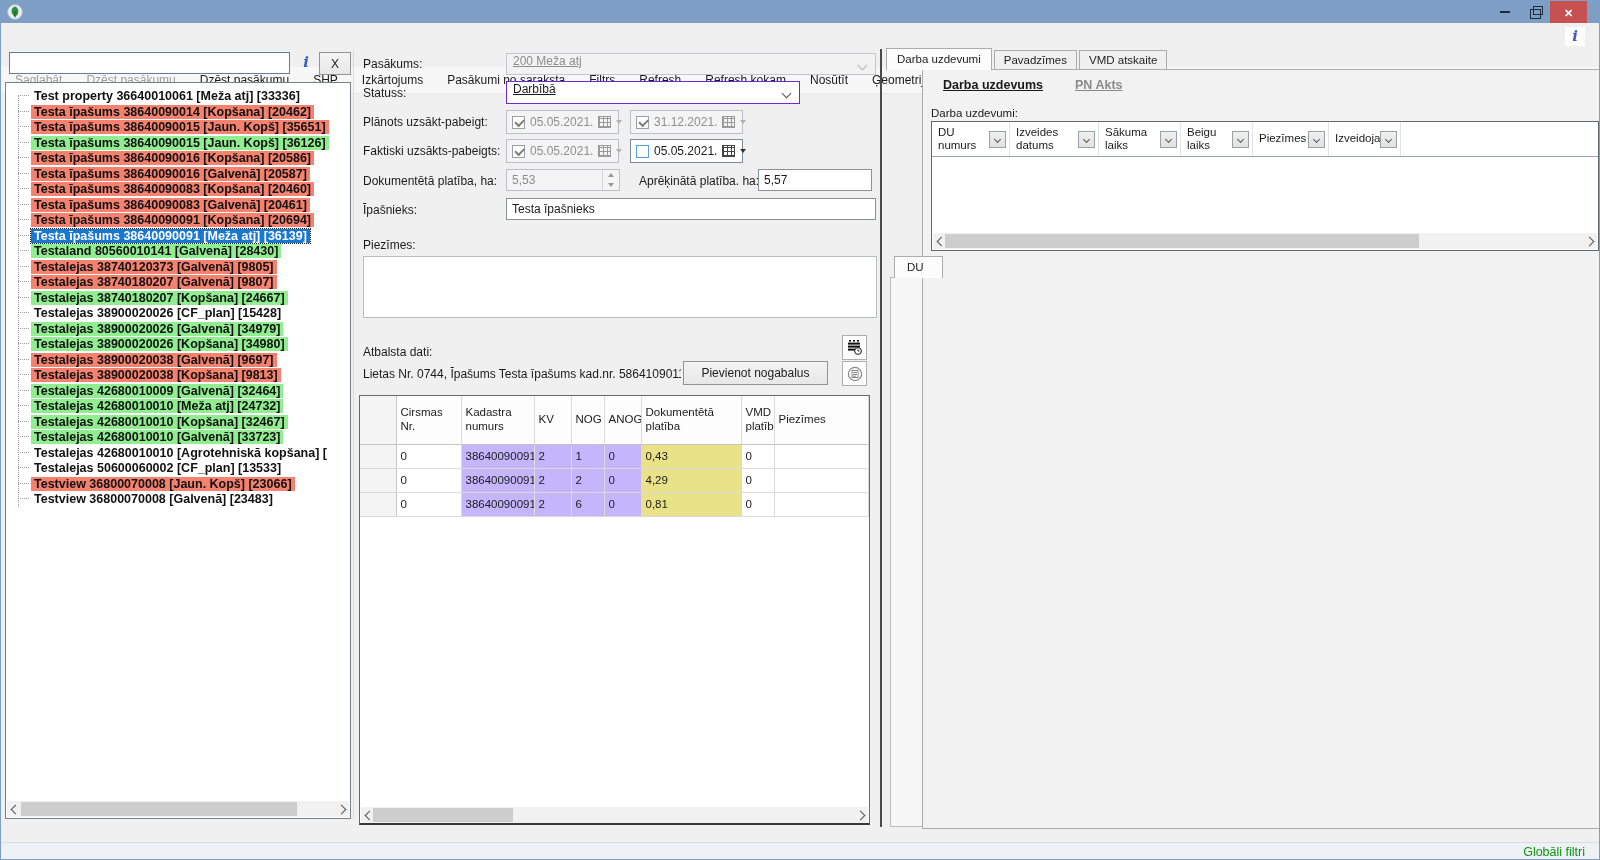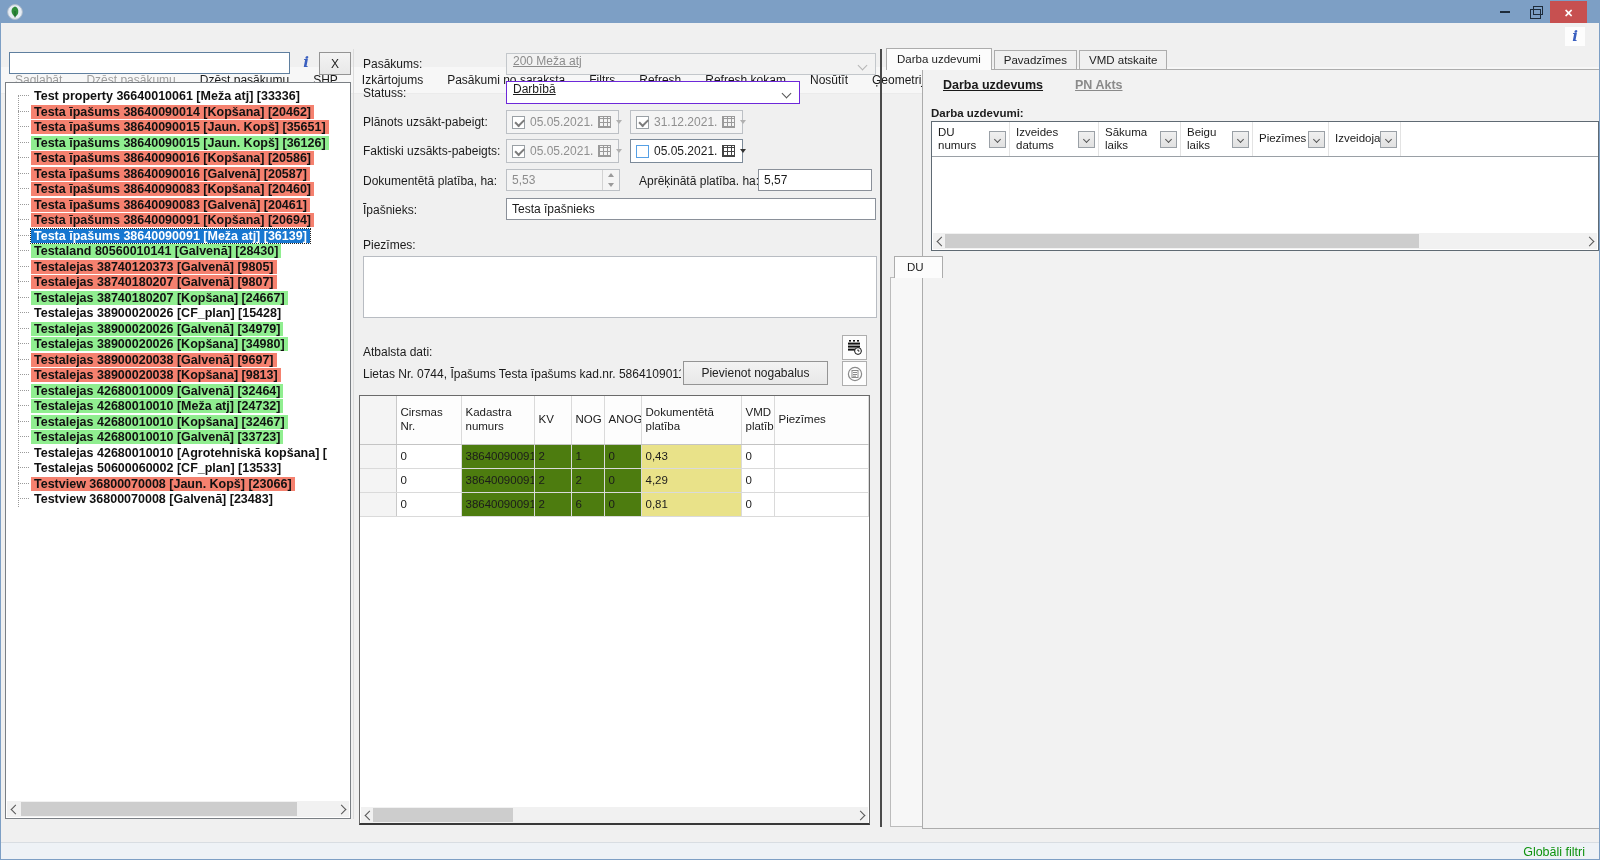--- a/index.html
+++ b/index.html
@@ -78,33 +78,33 @@
   #left-divider{position:absolute;left:352px;top:48px;width:1px;height:770px;background:#dcdcdc;}
   #piezimes-area{position:absolute;left:362px;top:255px;width:514px;height:62px;border:1px solid #b8bcc2;background:#fff;resize:none;font-family:"Liberation Sans",sans-serif;font-size:12px;box-sizing:border-box;}
   .iconbtn{position:absolute;width:25px;height:25px;background:#fdfdfd;border:1px solid #aeaeae;display:flex;align-items:center;justify-content:center;box-sizing:border-box;}
   #support-text{position:absolute;left:362px;top:366px;width:318px;height:18px;font-size:12px;color:#1b1b1b;white-space:nowrap;overflow:hidden;}
   #grid-box{position:absolute;left:358px;top:394px;width:509px;height:427px;background:#fff;border:1px solid #6a6a6a;border-bottom:2px solid #383838;box-sizing:content-box;}
   #mid-grid{border-collapse:collapse;table-layout:fixed;width:508px;font-size:11.5px;color:#1b1b1b;}
   #mid-grid th,#mid-grid td{border-right:1px solid #dadada;border-bottom:1px solid #dadada;padding:2px 4px;overflow:hidden;text-align:left;font-weight:normal;box-sizing:border-box;}
   #mid-grid thead th{height:48px;background:#fdfdfd;border-bottom:1px solid #c4c4c4;vertical-align:middle;line-height:1.2;}
   #mid-grid tbody td{height:24px;white-space:nowrap;}
   #mid-grid .c-rowhdr{background:#f4f4f4;border-right:1px solid #c9c9c9;}
-  #mid-grid .c-gray{background:#4d7c0f;}
+  #mid-grid .c-gray{background:#c4b5fd;}
   #mid-grid .c-yellow{background:var(--cell-yellow,#e9e289);}
   #grid-scroll{left:1px;right:1px;bottom:0;}
   
   .tabstrip{position:absolute;display:flex;align-items:flex-end;}
   .tab{font-size:11.5px;padding:3px 9px 4px;background:#f0f0f0;border:1px solid #acacac;border-bottom:none;margin-right:2px;color:#222;position:relative;}
   .tab.active{background:#fcfcfc;padding:4px 10px 5px;z-index:2;}
   #rp-tabs{left:885px;top:47px;}
   #rp-content{position:absolute;left:885px;top:68px;width:699px;height:760px;background:#f2f2f2;border:1px solid #acacac;box-sizing:border-box;z-index:1;margin-left:36px;}
   .linkrow{position:absolute;left:20px;top:8px;display:flex;gap:32px;}
   .link{font-size:12.5px;font-weight:bold;text-decoration:underline;color:#1a1a1a;}
   .link.gray{color:#8a8a8a;}
-  #du-list-label{left:8px;top:37px;font-size:11.5px;font-weight:bold;}
+  #du-list-label{left:8px;top:37px;font-size:11.5px;}
   #du-table{position:absolute;left:8px;top:51px;width:668px;height:130px;border:1px solid #5f6a73;background:#fff;box-sizing:border-box;overflow:hidden;}
   #du-header{display:flex;border-bottom:1px solid #9aa0a6;height:34px;}
   .rcol{display:flex;align-items:center;padding:2px 3px 2px 6px;border-right:1px solid #e3e3e3;box-sizing:border-box;flex:none;overflow:hidden;}
   .rlabel{flex:1;font-size:11.5px;line-height:1.15;color:#1b1b1b;overflow:hidden;}
   .fbtn{width:17px;height:17px;background:linear-gradient(#f0f0f0,#e1e1e1);border:1px solid #9aa0a6;display:flex;align-items:center;justify-content:center;flex:none;box-sizing:border-box;}
   #du-scroll{left:1px;right:1px;bottom:1px;}
   #du-subtabs{left:893px;top:255px;}
   .subtab{font-size:11.5px;}
   #du-subpage{position:absolute;left:889px;top:276px;width:690px;height:550px;background:#f7f7f7;border:1px solid #bcbcbc;box-sizing:border-box;}
   

